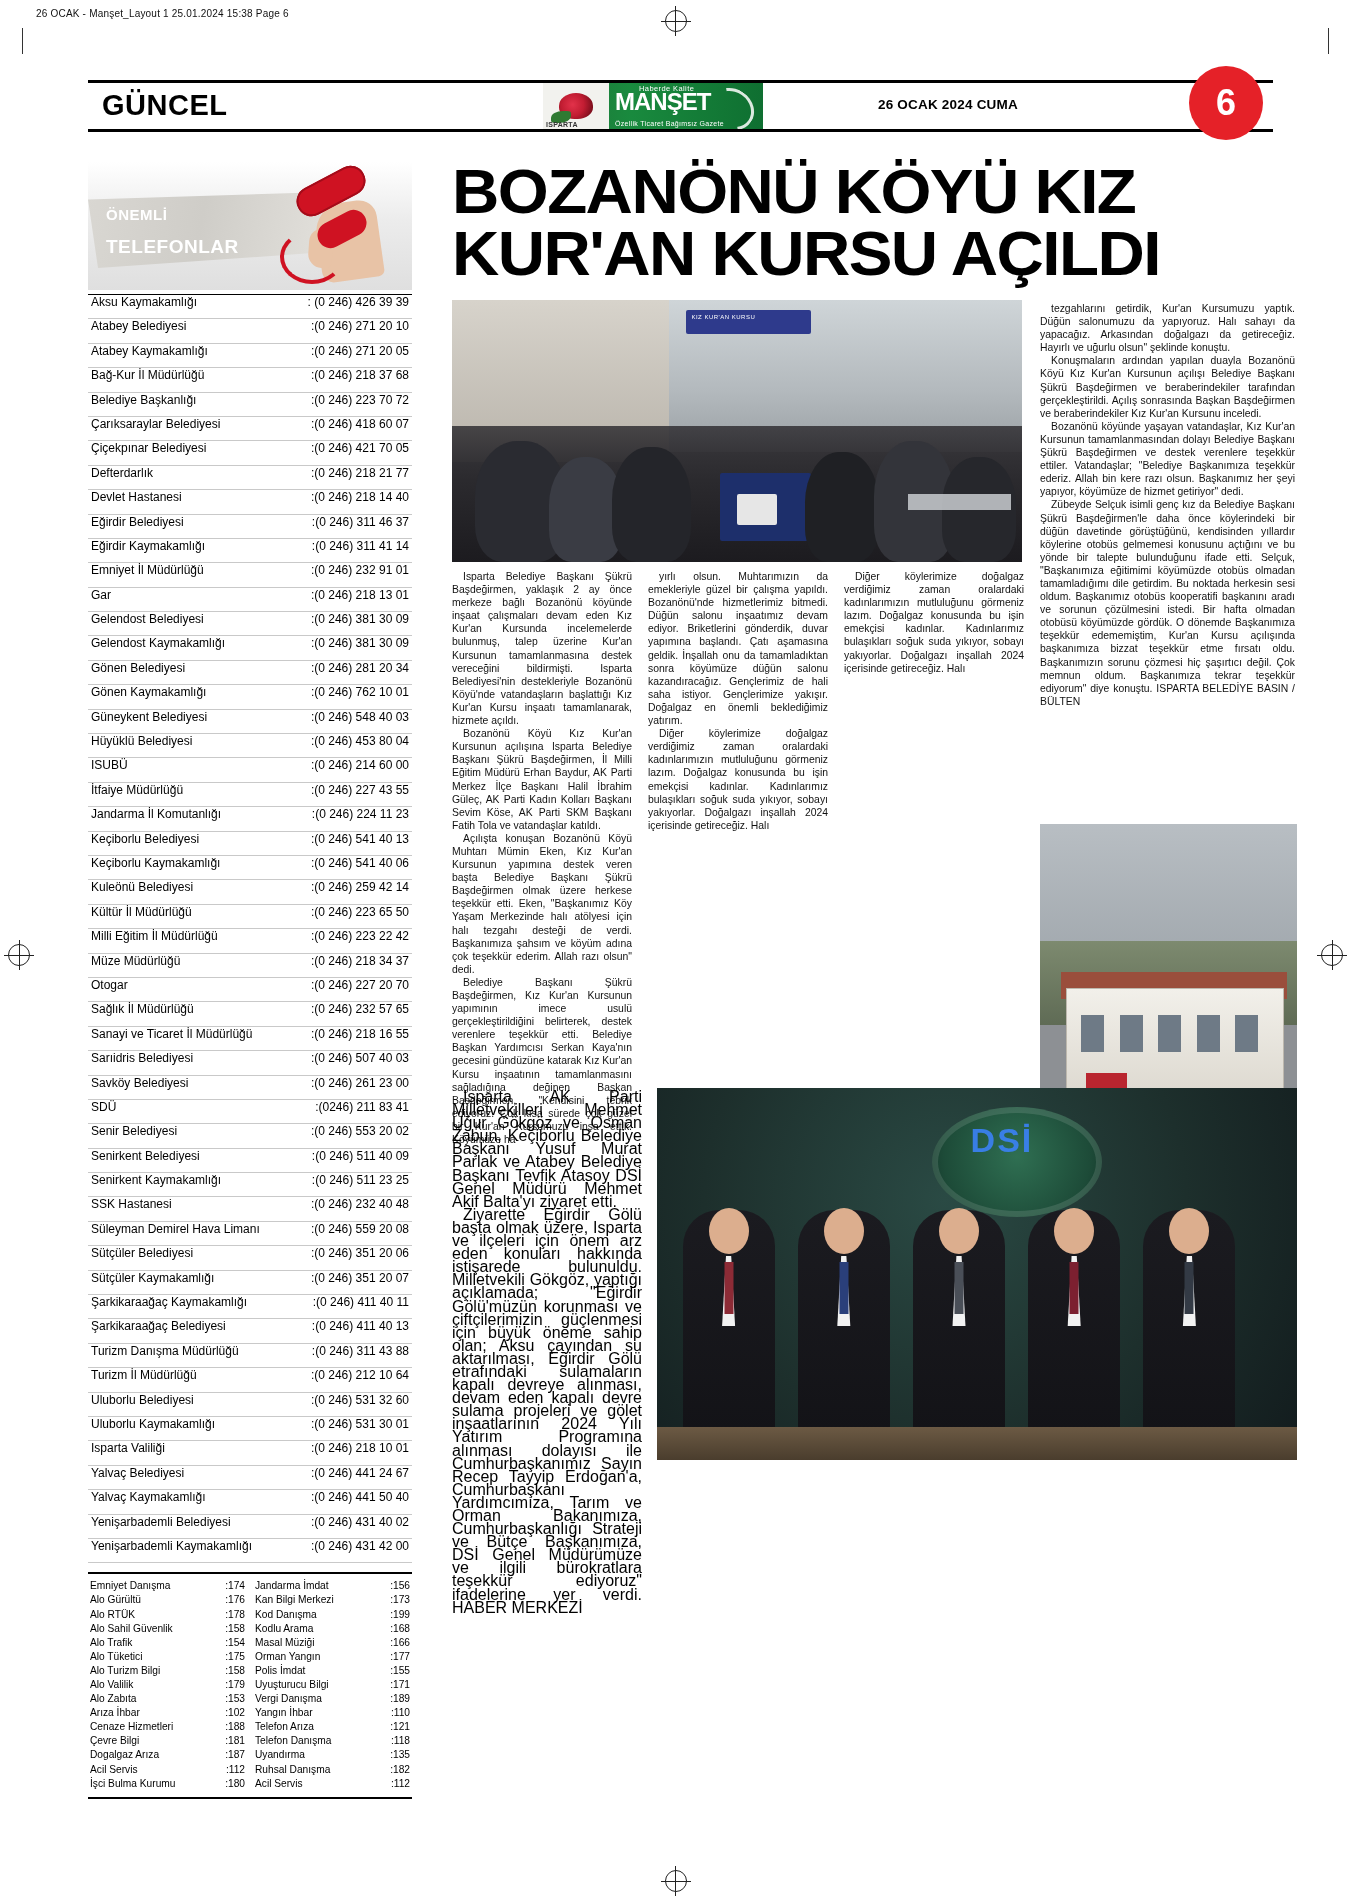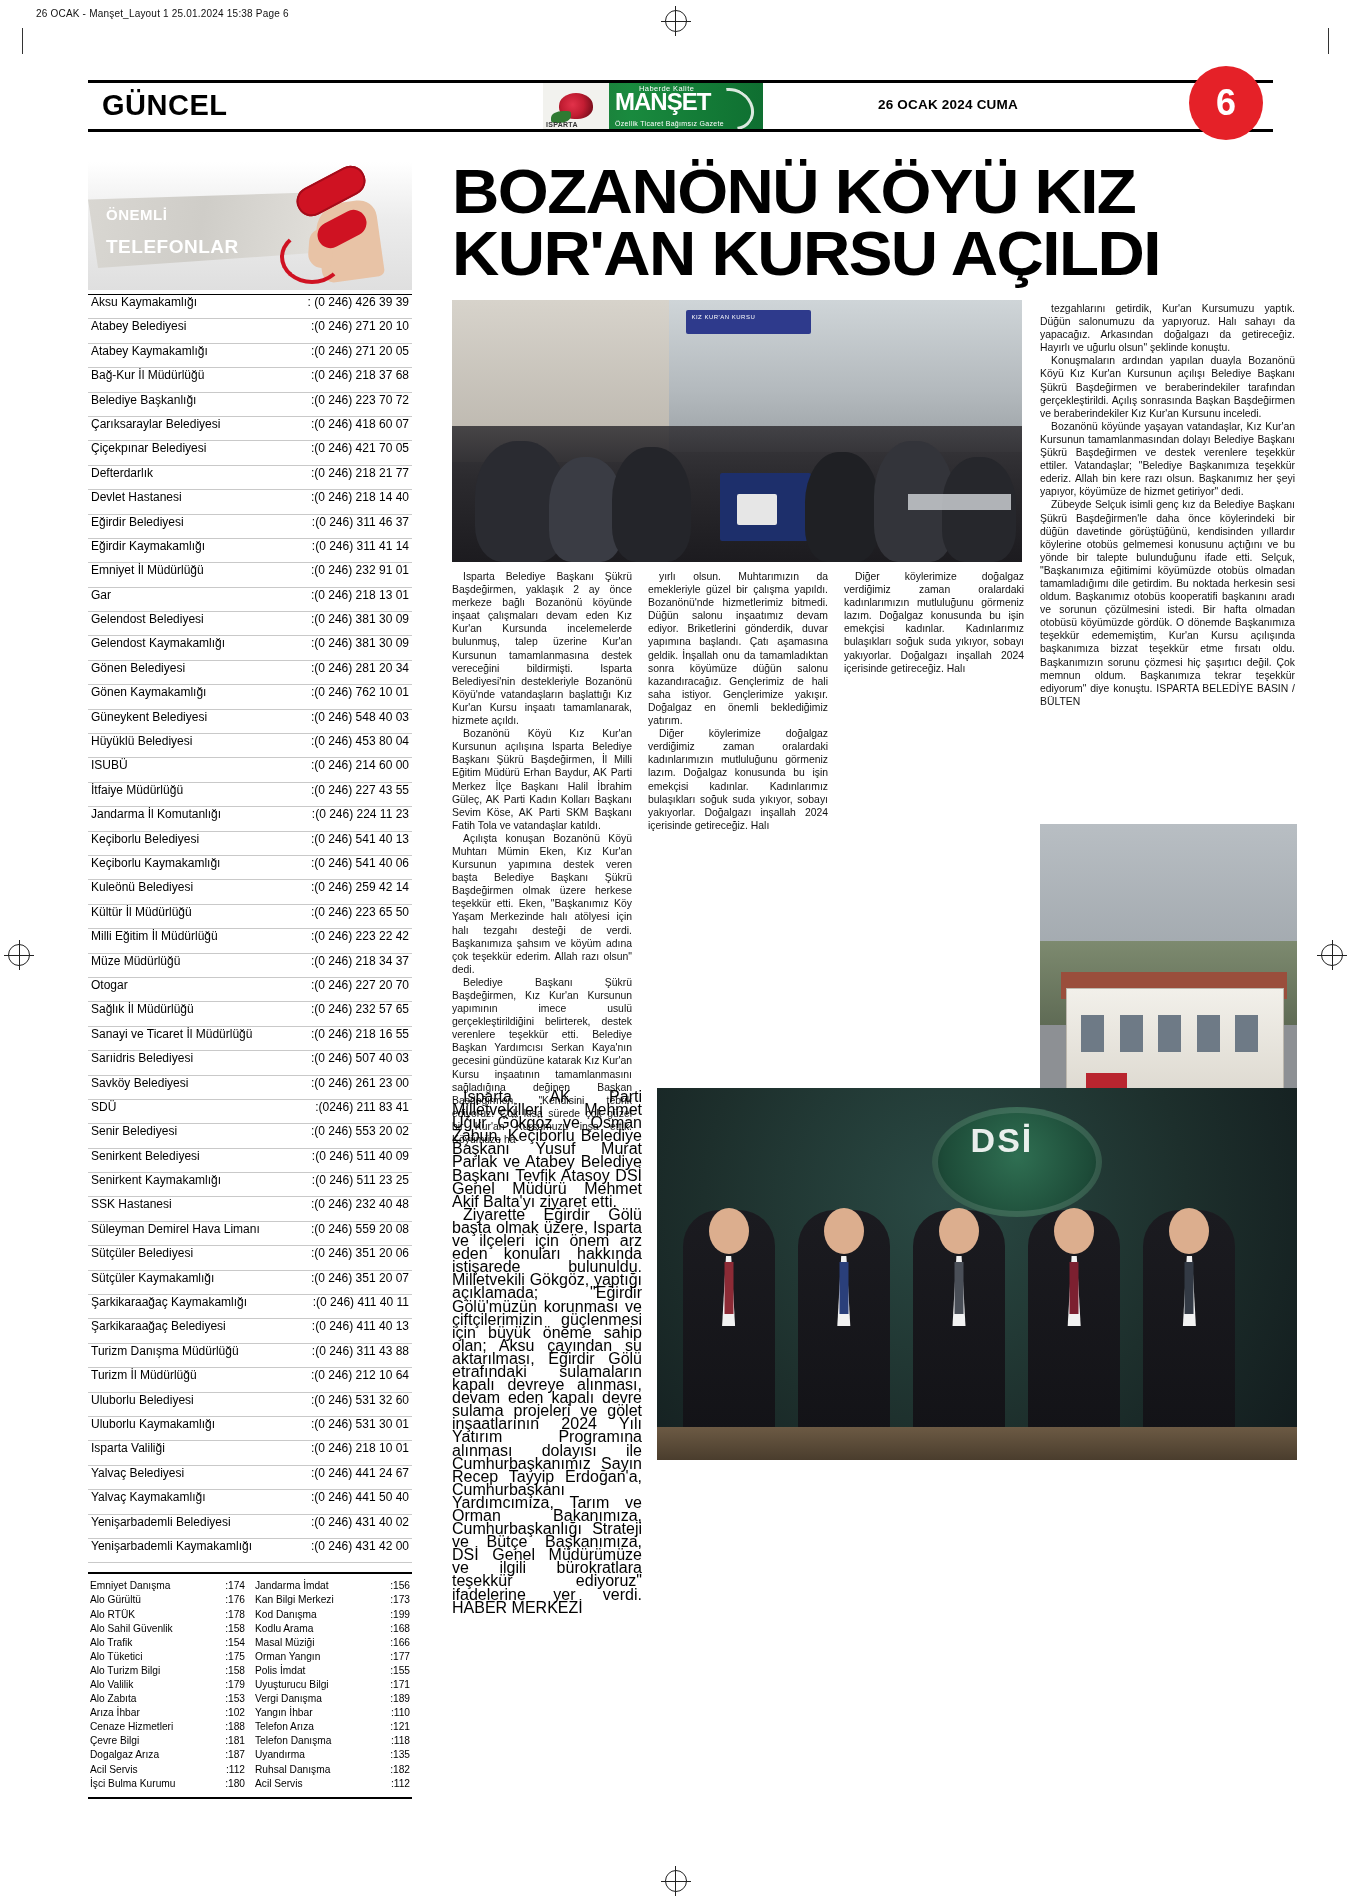--- a/index.html
+++ b/index.html
@@ -370,21 +370,21 @@
     background: #1f2a33;
     overflow: hidden;
   }
   .s2-bg { position:absolute; inset:0; background: radial-gradient(circle at 45% 30%, #2a4a44 0%, #1d2f2c 55%, #121b1d 100%); }
   .s2-logo {
     position:absolute; left: 43%; top: 5%;
     width: 170px; height: 110px; border-radius: 50%;
     background: radial-gradient(circle at 50% 45%, #2f6f52 0%, #1d4b38 70%, #123026 100%);
     box-shadow: 0 0 0 6px rgba(255,255,255,.12) inset;
   }
-  .s2-logo-txt { position:absolute; left: 49%; top: 9%; font-size: 34px; color:#ffffff; font-weight:bold; letter-spacing:2px; opacity:.9; }
+  .s2-logo-txt { position:absolute; left: 49%; top: 9%; font-size: 34px; color:#3b82f6; font-weight:bold; letter-spacing:2px; opacity:.9; }
   .s2-figure { position:absolute; bottom: 0; width: 92px; height: 250px; background: linear-gradient(180deg,#1b1b20 0%, #121216 100%); border-radius: 36px 36px 0 0; }
   .s2-head { position:absolute; top: -2px; left: 50%; transform: translateX(-50%); width: 40px; height: 46px; border-radius: 50%; background:#dcae8e; }
   .s2-shirt { position:absolute; top: 46px; left: 50%; transform: translateX(-50%); width: 26px; height: 70px; background:#f2f2f2; clip-path: polygon(40% 0, 60% 0, 75% 100%, 25% 100%); }
   .s2-tie { position:absolute; top: 52px; left: 50%; transform: translateX(-50%); width: 9px; height: 52px; }
   .s2-floor { position:absolute; left:0; bottom:0; right:0; height: 9%; background: linear-gradient(180deg,#6c5a44,#4a3d2d); }
 </style>
 </head>
 <body>
 
 <div class="page">

